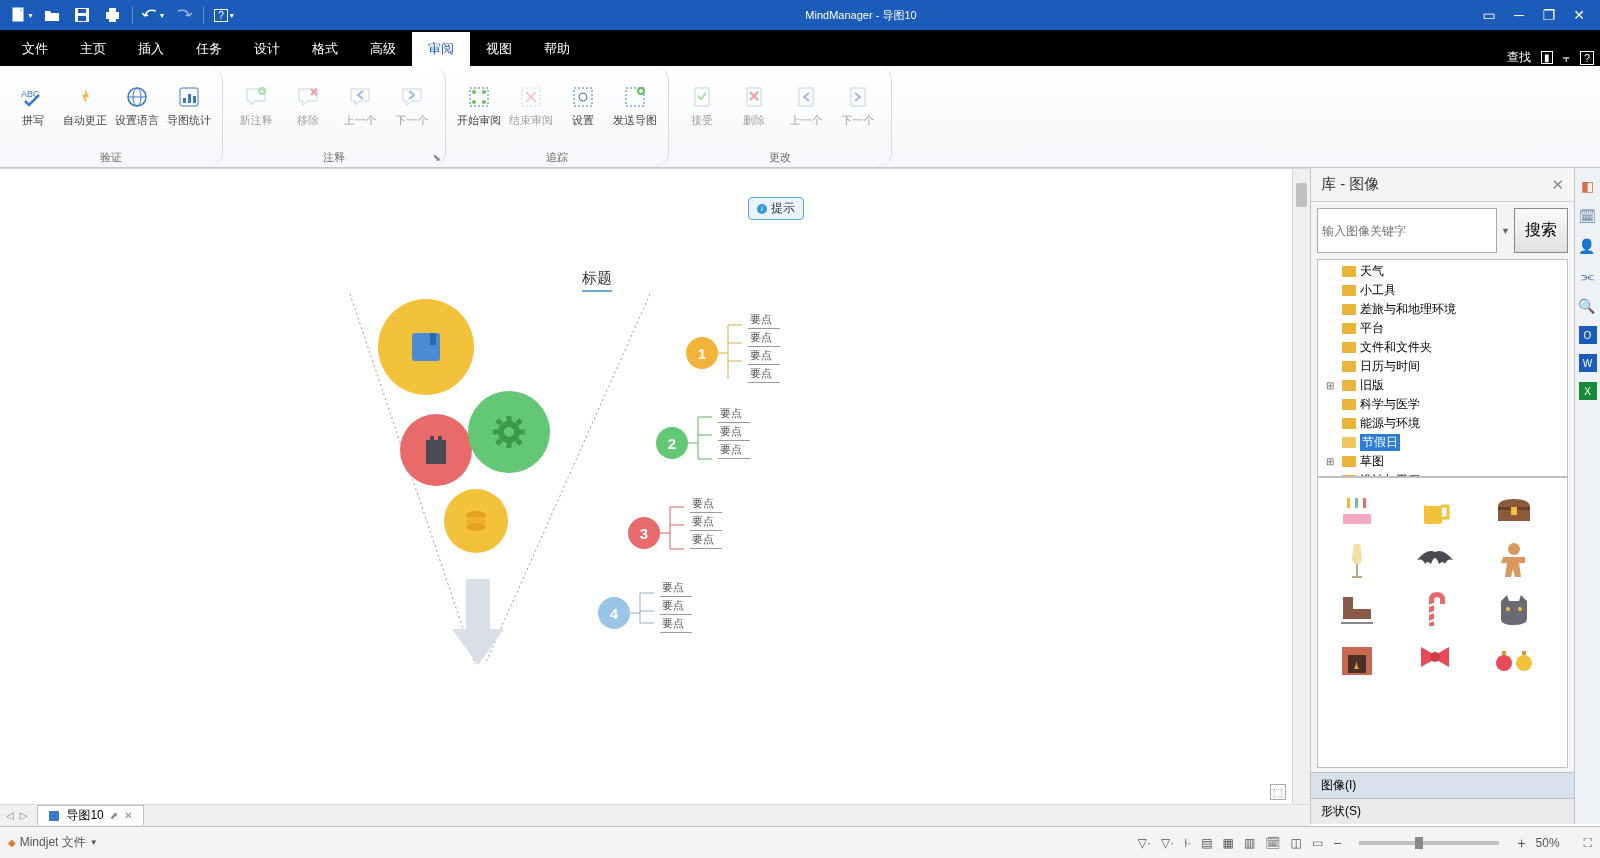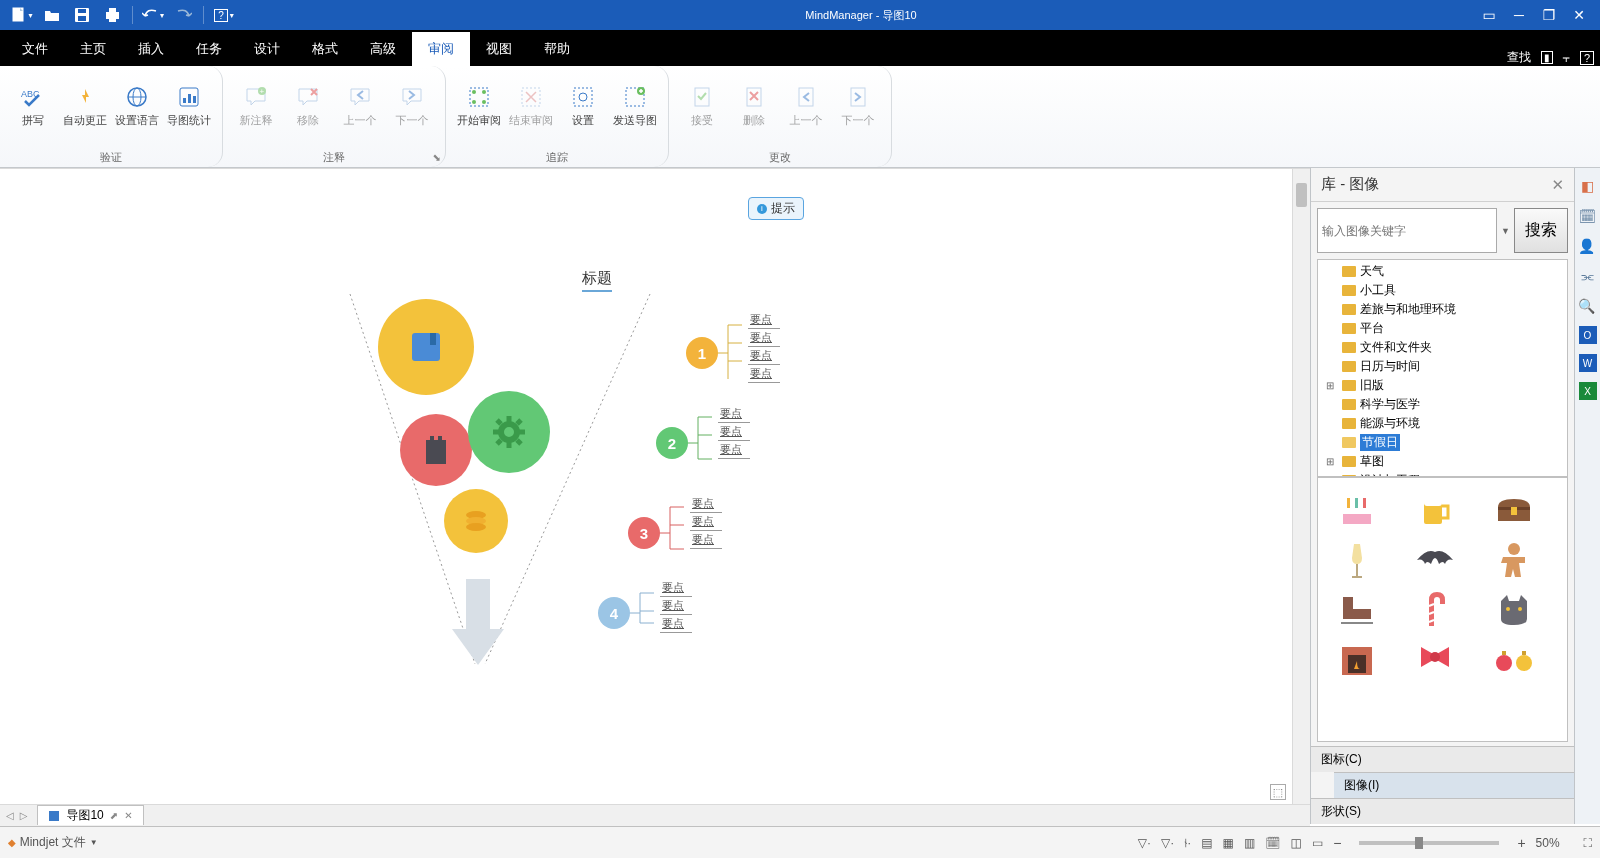--- a/index.html
+++ b/index.html
@@ -49,41 +49,41 @@
 .c1 { left: 378px; top: 130px; width: 96px; height: 96px; background: #f3c23b; }
 .c2 { left: 400px; top: 245px; width: 72px; height: 72px; background: #e86a6a; }
 .c3 { left: 468px; top: 222px; width: 82px; height: 82px; background: #62c875; }
 .c4 { left: 444px; top: 320px; width: 64px; height: 64px; background: #f3c23b; }
 .num-circle { width: 32px; height: 32px; border-radius: 50%; position: absolute; display: flex; align-items: center; justify-content: center; color: #fff; font-size: 15px; font-weight: bold; }
 .n1 { left: 686px; top: 168px; background: #f3b33b; }
 .n2 { left: 656px; top: 258px; background: #62c875; }
 .n3 { left: 628px; top: 348px; background: #e86a6a; }
 .n4 { left: 598px; top: 428px; background: #9bc5e5; }
 .points { position: absolute; font-size: 11px; color: #555; }
-.points div { border-bottom: 1px solid #999; padding: 1px 2px; width: 32px; text-decoration: underline; }
+.points div { border-bottom: 1px solid #999; padding: 1px 2px; width: 32px; }
 
 
 .side-panel { width: 264px; background: #f4f4f4; border-left: 1px solid #c0c4c8; display: flex; flex-direction: column; }
 .panel-title { height: 34px; display: flex; align-items: center; padding: 0 10px; font-size: 15px; color: #333; justify-content: space-between; border-bottom:1px solid #d0d0d0; }
 .search-row { display: flex; padding: 6px; gap: 4px; }
 .search-input { flex: 1; border: 1px solid #aaa; padding: 2px 4px; font-size: 12px; background:#fff; }
 .search-btn { border: 1px solid #888; background: linear-gradient(#fafafa,#e0e0e0); padding: 11px 10px; font-size: 16px; cursor:pointer;text-align:center; }
 .tree { flex: 0 0 218px; overflow: auto; background: #fff; border: 1px solid #c0c0c0; margin: 0 6px; padding: 2px 0; font-size: 12px; }
 .tree-item { display: flex; align-items: center; gap: 4px; padding: 1px 4px 1px 24px; cursor: pointer; white-space: nowrap; }
 .tree-item.has-toggle { padding-left: 8px; }
 .tree-toggle { width: 12px; font-size: 10px; color: #666; }
 .tree-item.selected span.lbl { background: #2d7cd6; color: #fff; padding: 0 2px; }
 .folder-icon { width: 14px; height: 11px; background: #e8b43a; border-radius: 1px; position: relative; }
 .folder-icon.open { background: #f0c860; }
 .add-image-link { padding: 4px 8px; color: #1264c4; font-size: 12px; cursor: pointer; }
 .image-grid { flex: 1; background: #fff; border: 1px solid #c0c0c0; margin: 0 6px 4px 6px; display: grid; grid-template-columns: repeat(3, 1fr); gap: 6px; padding: 10px; overflow:auto; align-content:start; }
 .img-cell { width: 58px; height: 44px; display: flex; align-items: center; justify-content: center; cursor: pointer; }
 .panel-tabs { }
 .panel-tab { border-top: 1px solid #c0c0c0; padding: 4px 10px; font-size: 12px; background: #eaeaea; cursor: pointer; }
-.panel-tab.selected { background: #d8e2ec; margin-left: 23px; }
+.panel-tab.selected { background: #d8e2ec; }
 
 
 .right-rail { width: 26px; background: #eef2f6; border-left: 1px solid #c0c4c8; display: flex; flex-direction: column; align-items: center; padding-top: 8px; gap: 10px; }
 .rail-btn { width: 20px; height: 20px; cursor: pointer; display:flex;align-items:center;justify-content:center; font-size:14px; color:#5a7a9a; }
 .doc-tab { background:#fff; border:1px solid #c0c0c0; border-bottom:none; padding:1px 10px; display:flex; align-items:center; gap:6px; margin-top:-1px; }
 
 
 .statusbar { position: absolute; bottom: 0; left: 0; right: 0; height: 32px; background: #f4f4f4; border-top: 1px solid #c0c0c0; display: flex; align-items: center; padding: 0 8px; font-size: 12px; color: #555; }
 .statusbar .spacer { flex: 1; }
 .status-icons { display: flex; align-items: center; gap: 10px; }
@@ -609,21 +609,20 @@
         <div class="img-cell">
           <svg width="40" height="30">
             <circle cx="10" cy="18" r="8" fill="#e84a5a"></circle>
             <circle cx="30" cy="18" r="8" fill="#f3c23b"></circle>
             <rect x="8" y="6" width="4" height="4" fill="#d0a030"></rect>
             <rect x="28" y="6" width="4" height="4" fill="#d0a030"></rect>
           </svg>
         </div>
       </div>
     <div class="panel-tabs" id="paneltabs">
-        <div class="panel-tab">图标(C)</div>
         <div class="panel-tab selected">图像(I)</div>
         <div class="panel-tab">形状(S)</div>
       </div>
   </div>
 
   <div class="right-rail">
     <div class="rail-btn" style="color:#d8704a;">◧</div>
     <div class="rail-btn">🗓</div>
     <div class="rail-btn">👤</div>
     <div class="rail-btn">⫘</div>

